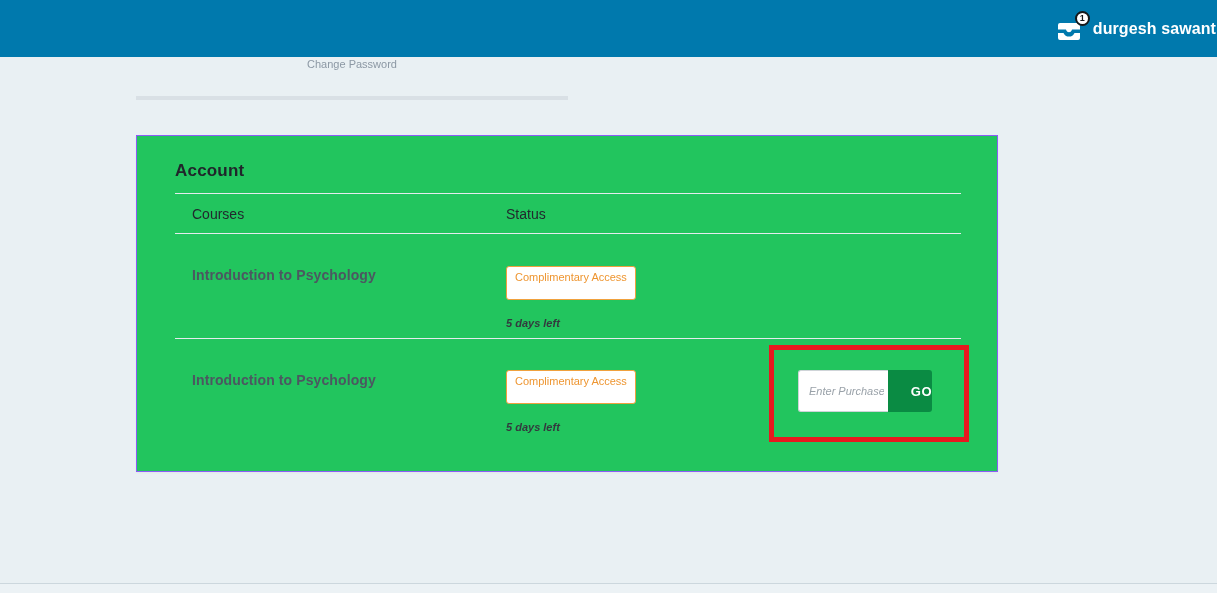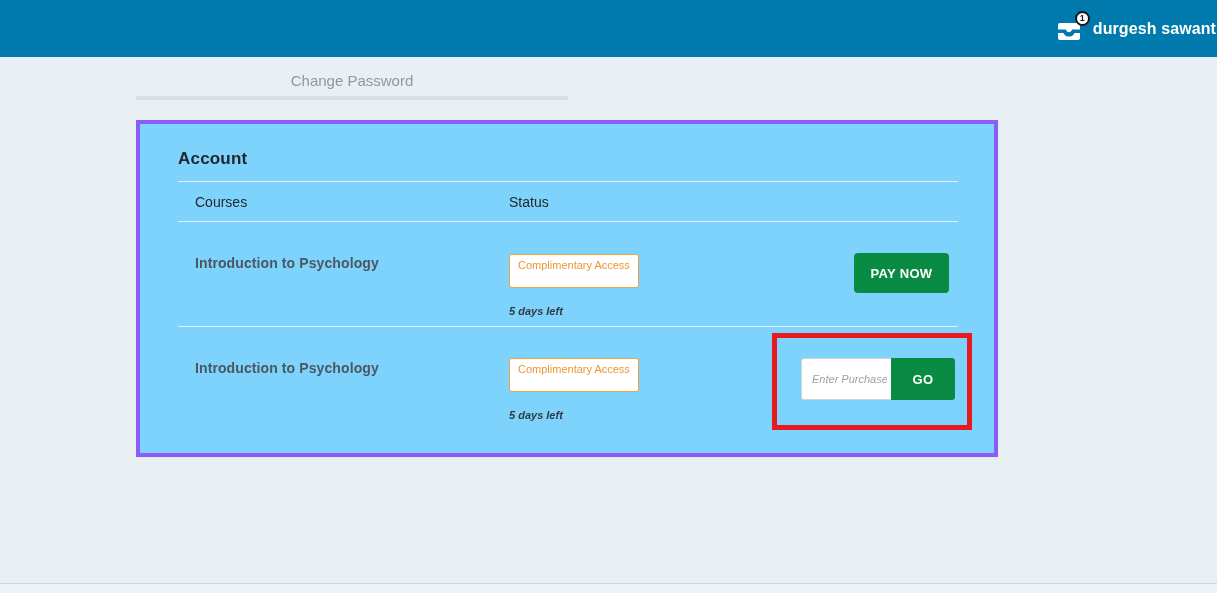--- a/index.html
+++ b/index.html
@@ -35,36 +35,36 @@
   }
 
   
   .tabs {
     position:absolute; top:57px; left:136px; width:864px; height:43px;
     display:flex;
   }
   .tab {
     width:50%; height:100%;
     display:flex; align-items:flex-start; justify-content:center;
-    padding-top:15px;
-    font-size:15px;
+    padding-top:1px;
+    font-size:11px;
     border-bottom:4px solid #d9e0e5;
     color:#8c98a4;
     cursor:pointer;
   }
   .tab.active {
     color:#37424a;
     border-bottom-color:#59636a;
   }
 
   
   .card {
-    position:absolute; left:136px; top:120px; width:862px; height:337px;
-    background:#7dd3fc;
-    border:4px solid #8b5cf6;
+    position:absolute; left:136px; top:135px; width:862px; height:337px;
+    background:#22c55e;
+    border:1px solid #8b5cf6;
     box-shadow:0 1px 2px rgba(0,0,0,0.04);
   }
   .card-title {
     position:absolute; left:38px; top:25px;
     font-size:17px; font-weight:bold; color:#20262b; letter-spacing:0.2px;
   }
   .hline { position:absolute; left:38px; right:36px; border-top:1px solid #e5ebee; }
   .hline-1 { top:57px; }
   .hline-2 { top:97px; }
   .hline-3 { top:202px; }
@@ -121,23 +121,24 @@
     border:1px solid #cfd4d8; border-right:none;
     border-radius:3px 0 0 3px;
     padding:0 4px 0 10px;
     font-size:11px; font-family:inherit;
     color:#3a4045;
   }
   .purchase-input::placeholder {
     color:#9aa2a9; font-style:italic; font-size:11px;
   }
   .go-btn {
-    width:64px; height:42px;
+    width:44px; height:42px;
     font-size:13px; letter-spacing:0.5px;
     border-radius:0 3px 3px 0;
+    text-align:right;
   }
   .highlight-rect {
     position:absolute; left:632px; top:209px;
     width:200px; height:97px;
     border:5px solid #e8191f;
     pointer-events:none;
   }
 
   
   .footer {
@@ -174,21 +175,20 @@
 
   <div class="col-header col-courses">Courses</div>
   <div class="col-header col-status">Status</div>
   <div class="hline hline-2"></div>
 
   <div class="course-name r1">Introduction to Psychology</div>
   <div class="status-cell r1">
     <span class="badge">Complimentary Access</span>
     <div class="days-note">5 days left</div>
   </div>
-  <button class="btn-green pay-btn">PAY NOW</button>
 
   <div class="hline hline-3"></div>
 
   <div class="course-name r2">Introduction to Psychology</div>
   <div class="status-cell r2">
     <span class="badge">Complimentary Access</span>
     <div class="days-note">5 days left</div>
   </div>
 
   <div class="purchase-group">

